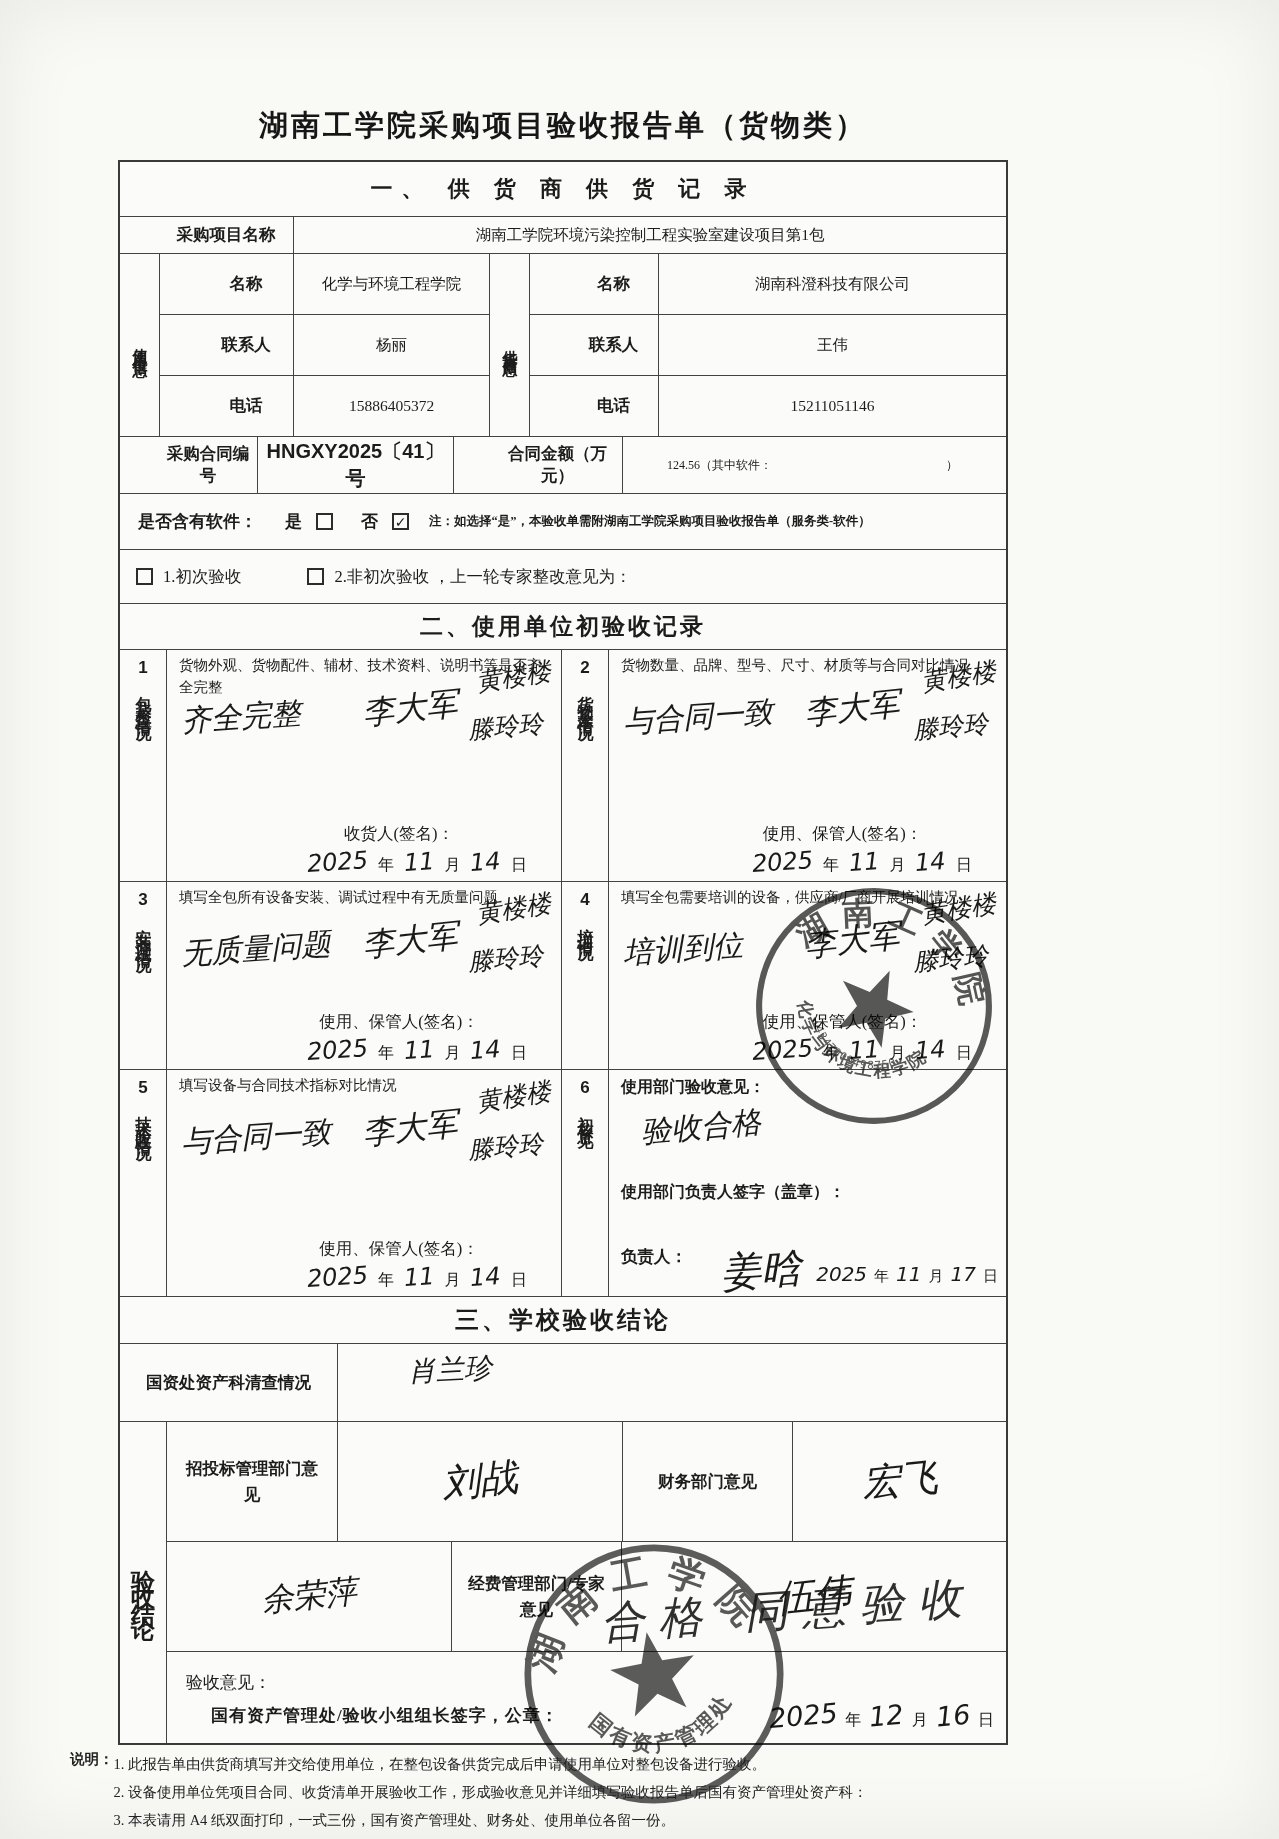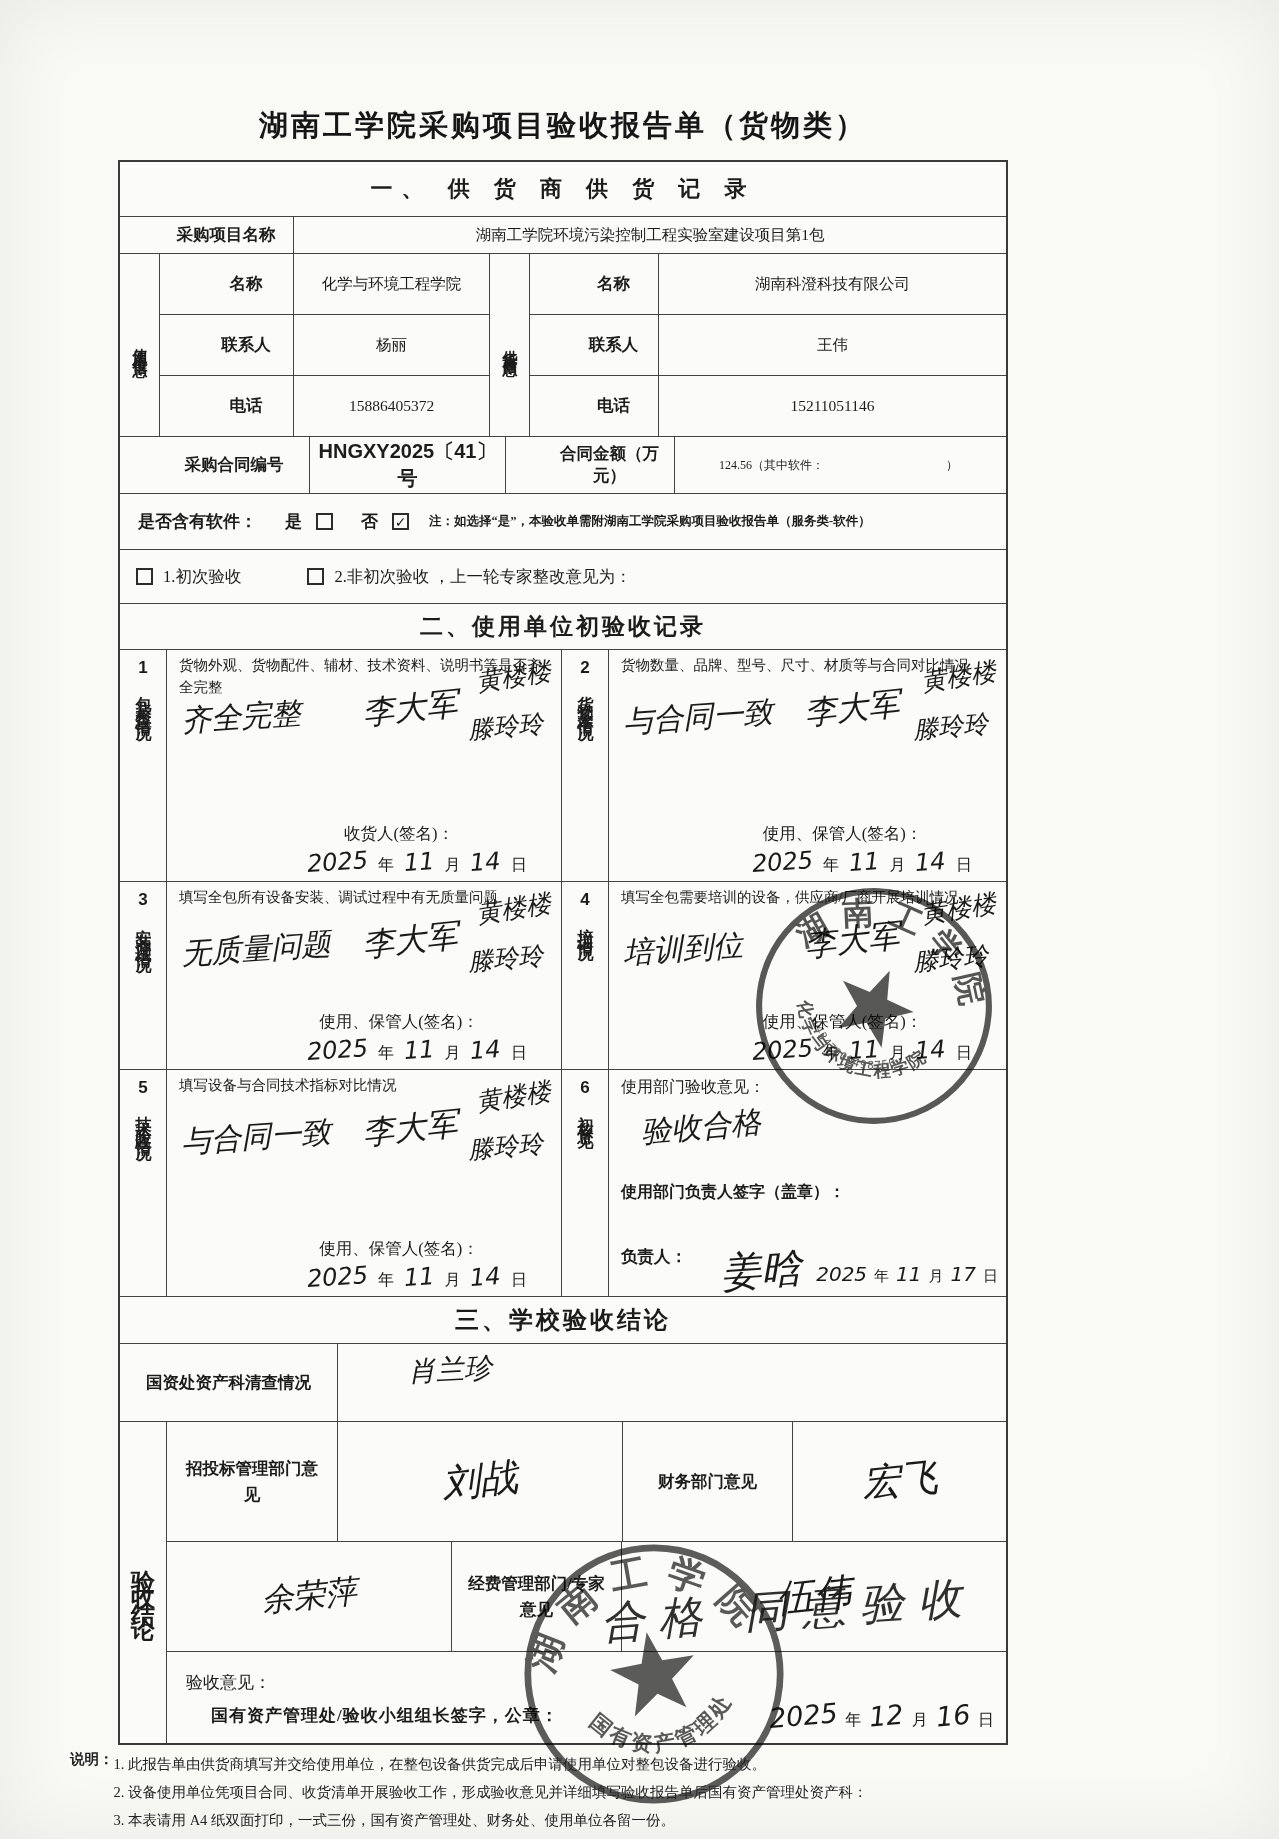--- a/index.html
+++ b/index.html
@@ -48,21 +48,21 @@
   .prompt{font-size:14.5px;line-height:1.5;padding:5px 10px 0 12px;}
   .hw.comment{position:absolute;top:52px;left:14px;font-size:30px;transform:rotate(-4deg);}
   .hw.s1{position:absolute;top:42px;left:195px;font-size:32px;transform:rotate(-6deg);}
   .hw.s2{position:absolute;top:14px;right:10px;font-size:25px;transform:rotate(-9deg);}
   .hw.s3{position:absolute;top:64px;right:18px;font-size:25px;transform:rotate(-5deg);}
   .signer{position:absolute;bottom:36px;left:0;right:0;text-align:center;
           padding-left:70px;font-size:16.5px;box-sizing:border-box;}
   .dateline{position:absolute;bottom:5px;right:34px;display:flex;gap:10px;align-items:baseline;font-size:16px;}
   .dateline .hw{font-size:24px;transform:rotate(-4deg);}
   
-  .c6line1{font-size:16px;font-weight:400;padding:7px 10px 0 12px;}
+  .c6line1{font-size:16px;font-weight:700;padding:7px 10px 0 12px;}
   .c6hw1{position:absolute;top:42px;left:32px;font-size:30px;transform:rotate(-5deg);}
   .c6line2{position:absolute;top:112px;left:12px;font-size:16px;font-weight:600;}
   .c6line3{position:absolute;bottom:28px;left:12px;font-size:16.5px;font-weight:600;}
   .c6sig{position:absolute;bottom:6px;left:112px;font-size:40px;transform:rotate(-4deg);}
   .c6date{position:absolute;bottom:10px;right:8px;display:flex;gap:7px;align-items:baseline;font-size:15px;}
   .c6date .hw{font-size:20px;}
   
   .s3label{display:flex;align-items:center;justify-content:center;text-align:center;
            font-weight:600;font-size:16.5px;line-height:1.55;padding:0 14px;box-sizing:border-box;}
   .ophw{position:absolute;top:50%;left:50%;transform:translate(-50%,-55%) rotate(-6deg);font-size:38px;}
@@ -136,21 +136,21 @@
         <div class="cell noR center fvalue" style="flex:1;">王伟</div>
       </div>
       <div class="srow">
         <div class="cell center flabel" style="width:129px;">电话</div>
         <div class="cell noR center fvalue" style="flex:1;">15211051146</div>
       </div>
     </div>
   </div>
 
   <div class="row" style="height:57px;">
-    <div class="cell center flabel" style="width:190px;">采购合同编号</div>
+    <div class="cell center flabel" style="width:138px;">采购合同编号</div>
     <div class="cell center" style="width:196px;font-family:'Liberation Sans',sans-serif;font-weight:bold;font-size:20px;">HNGXY2025〔41〕号</div>
     <div class="cell center flabel" style="width:169px;">合同金额（万元）</div>
     <div class="cell noR" style="flex:1;display:flex;align-items:center;justify-content:space-between;padding:0 48px 0 44px;font-size:12px;">
       <span>124.56（其中软件：</span>
       <span>）</span>
     </div>
   </div>
 
   <div class="row" style="height:56px;">
     <div class="softline">

